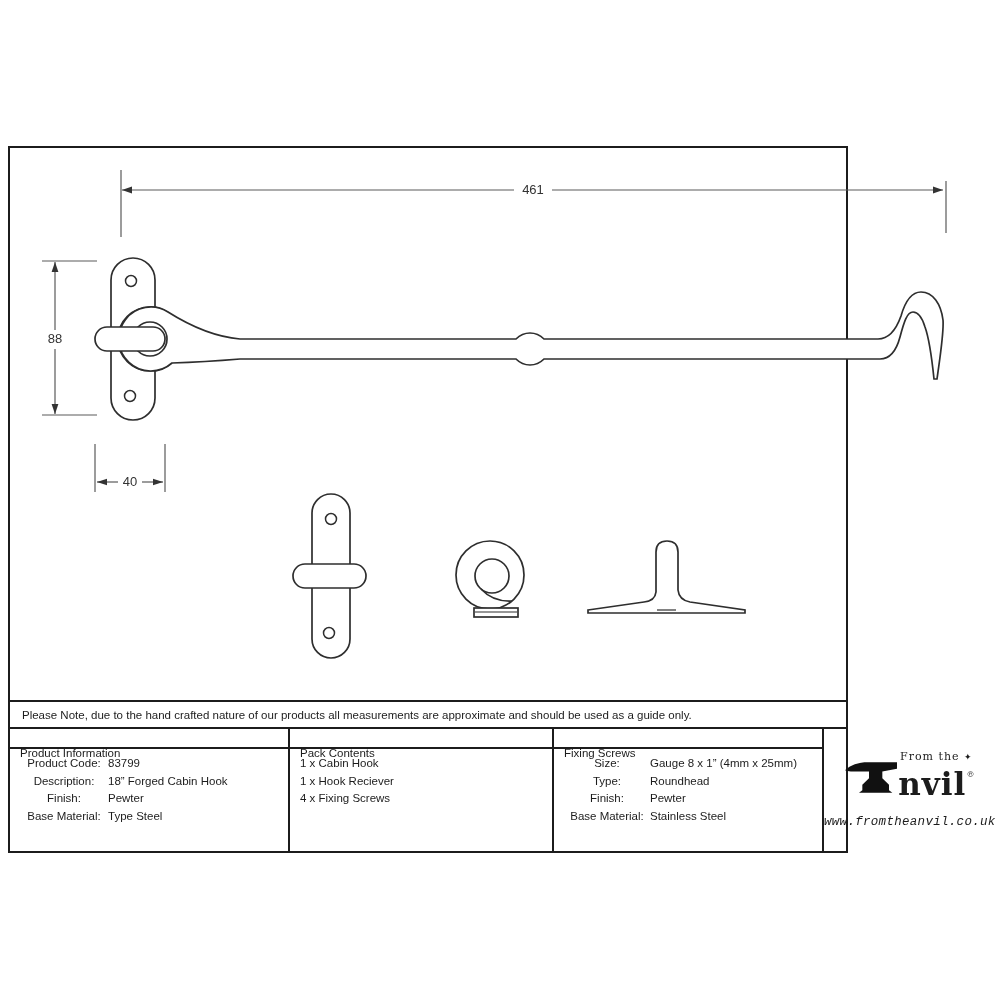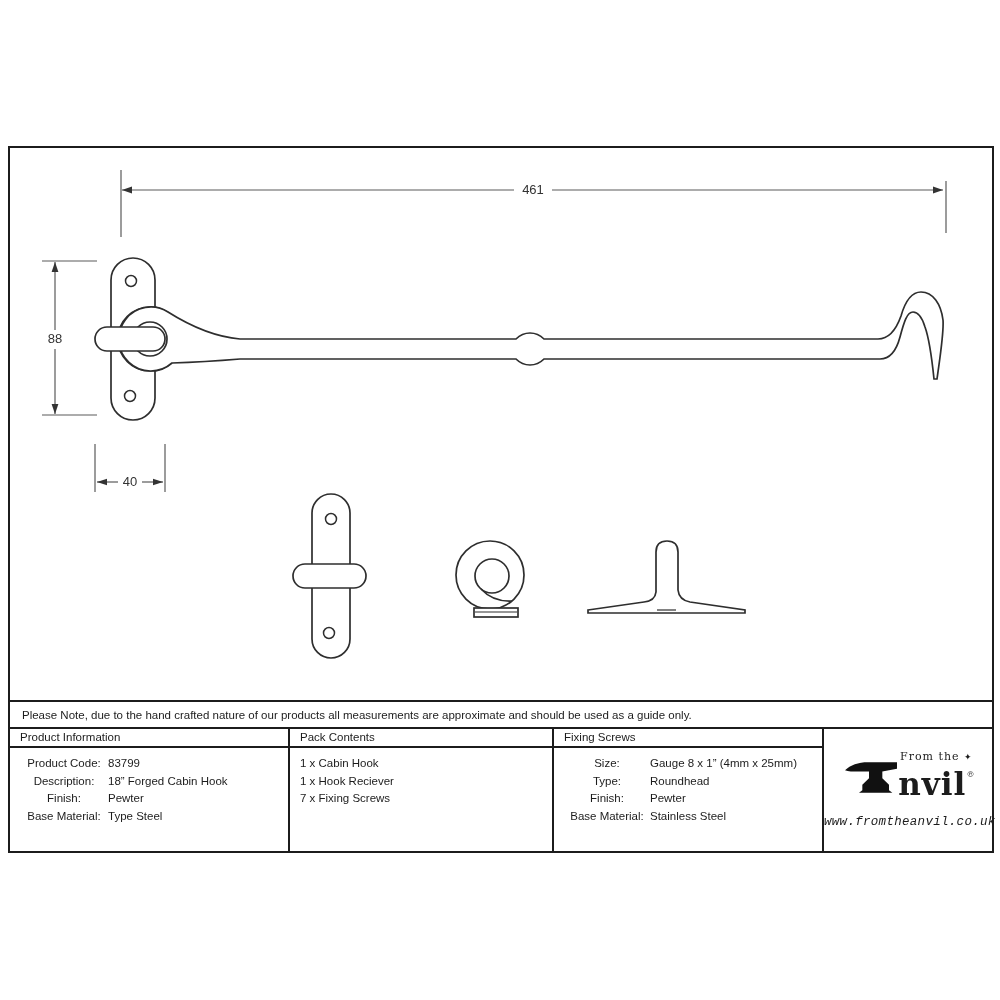--- a/index.html
+++ b/index.html
@@ -1,40 +1,40 @@
 <!DOCTYPE html>
 <html><head>
 <meta charset="utf-8">
 <style>
   html,body{margin:0;padding:0;background:#ffffff;}
   body{width:1000px;height:1000px;position:relative;font-family:"Liberation Sans",sans-serif;color:#1c1c1c;}
 
   .doc-frame{
-    position:absolute;left:8px;top:146px;width:986px;height:707px;
+    position:absolute;left:8px;top:146px;width:840px;height:707px;
     border:2px solid #1c1c1c;box-sizing:border-box;
     display:flex;flex-direction:column;background:#fff;
   }
   .drawing-space{flex:1 1 auto;}
 
   .note-row{
     border-top:2px solid #1c1c1c;height:25px;flex:0 0 25px;
     display:flex;align-items:center;padding-left:12px;
     font-size:11.5px;
   }
 
   .info-table{
     border-top:2px solid #1c1c1c;flex:0 0 122px;
     display:grid;
     grid-template-columns:280px 264px 270px 1fr;
     grid-template-rows:19px 1fr;
     font-size:11.5px;
   }
   .th{
     border-right:2px solid #1c1c1c;border-bottom:2px solid #1c1c1c;
-    padding:2px 0 0 10px;box-sizing:border-box;white-space:nowrap;
+    padding:18px 0 0 10px;box-sizing:border-box;white-space:nowrap;
   }
   .tb{
     border-right:2px solid #1c1c1c;
     padding:7px 0 0 10px;box-sizing:border-box;overflow:hidden;
   }
   .kv{display:flex;line-height:17.5px;white-space:nowrap;}
   .kv .k{width:88px;flex:0 0 88px;text-align:center;}
   .fix .k{width:86px;flex:0 0 86px;}
   .pl{line-height:17.5px;white-space:nowrap;}
 
@@ -101,21 +101,21 @@
         </div>
       <div class="kv">
           <span class="k">Base Material:</span>
           <span class="v">Type Steel</span>
         </div>
     </div>
 
     <div class="tb">
       <div class="pl">1 x Cabin Hook</div>
       <div class="pl">1 x Hook Reciever</div>
-      <div class="pl">7 x Fixing Screws</div>
+      <div class="pl">4 x Fixing Screws</div>
     </div>
 
     <div class="tb">
       <div class="kv fix">
           <span class="k">Size:</span>
           <span class="v">Gauge 8 x 1” (4mm x 25mm)</span>
         </div>
       <div class="kv fix">
           <span class="k">Type:</span>
           <span class="v">Roundhead</span>

